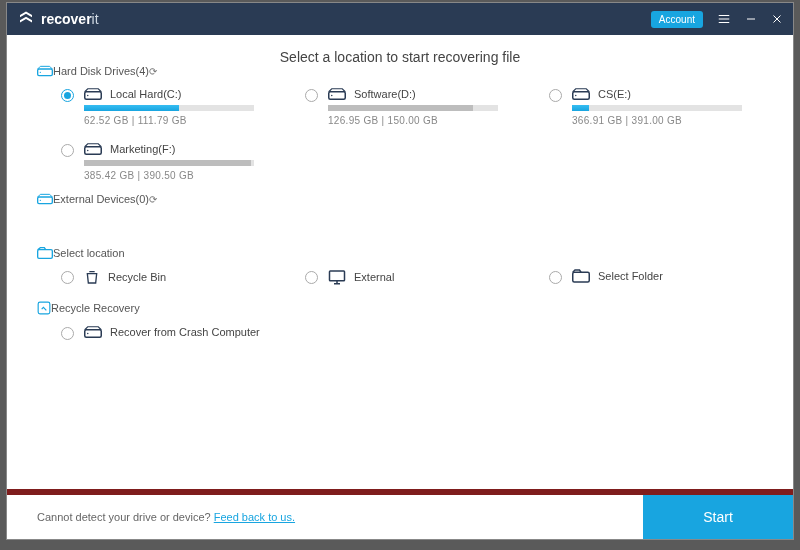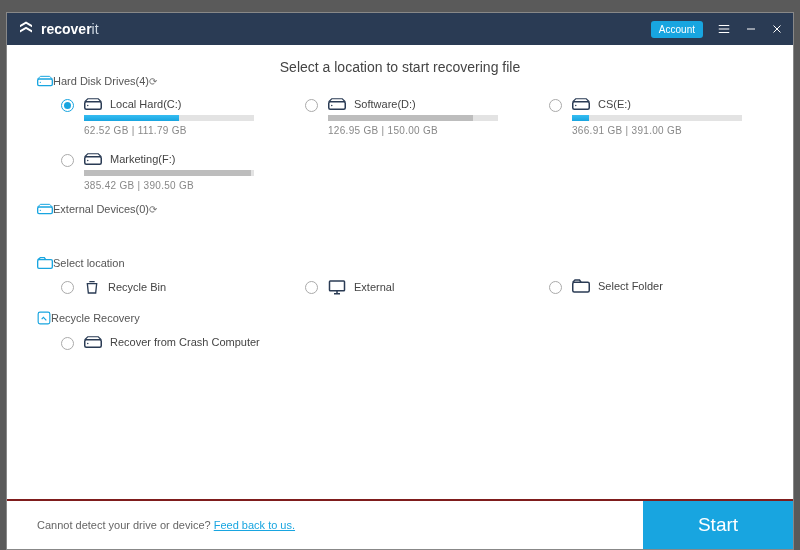--- a/index.html
+++ b/index.html
@@ -6,21 +6,21 @@
   body {
     font-family: -apple-system, BlinkMacSystemFont, "Segoe UI", Arial, sans-serif;
     background: #5a5a5a;
     width: 800px;
     height: 550px;
     overflow: hidden;
     position: relative;
   }
   .window {
     position: absolute;
-    left: 6px; top: 12px;
+    left: 6px; top: 2px;
     width: 788px; height: 538px;
     background: #fff;
     border: 1px solid #888;
     display: flex;
     flex-direction: column;
   }
   
   .titlebar {
     background: #2a3b54;
     height: 32px;
@@ -129,35 +129,35 @@
     color: #fff;
     font-size: 8px;
     padding: 1px 5px;
     border-radius: 3px;
     margin-left: 4px;
   }
   .section-space { height: 20px; }
   
   .footer {
     height: 50px;
-    border-top: 2px solid #7f1d1d;
+    border-top: 6px solid #7f1d1d;
     display: flex;
     align-items: center;
     padding: 0 0 0 30px;
   }
   .footer-text { font-size: 11px; color: #666; }
   .footer-link { color: #18a5e0; text-decoration: underline; cursor: pointer; }
   .start-btn {
     margin-left: auto;
     height: 100%;
     width: 150px;
     background: #18a5e0;
     color: #fff;
     border: none;
-    font-size: 19px;
+    font-size: 14px;
     font-weight: 500;
     cursor: pointer;
   }
 </style>
 </head>
 <body>
 
 <div class="window">
   <div class="titlebar">
     <div class="logo">

